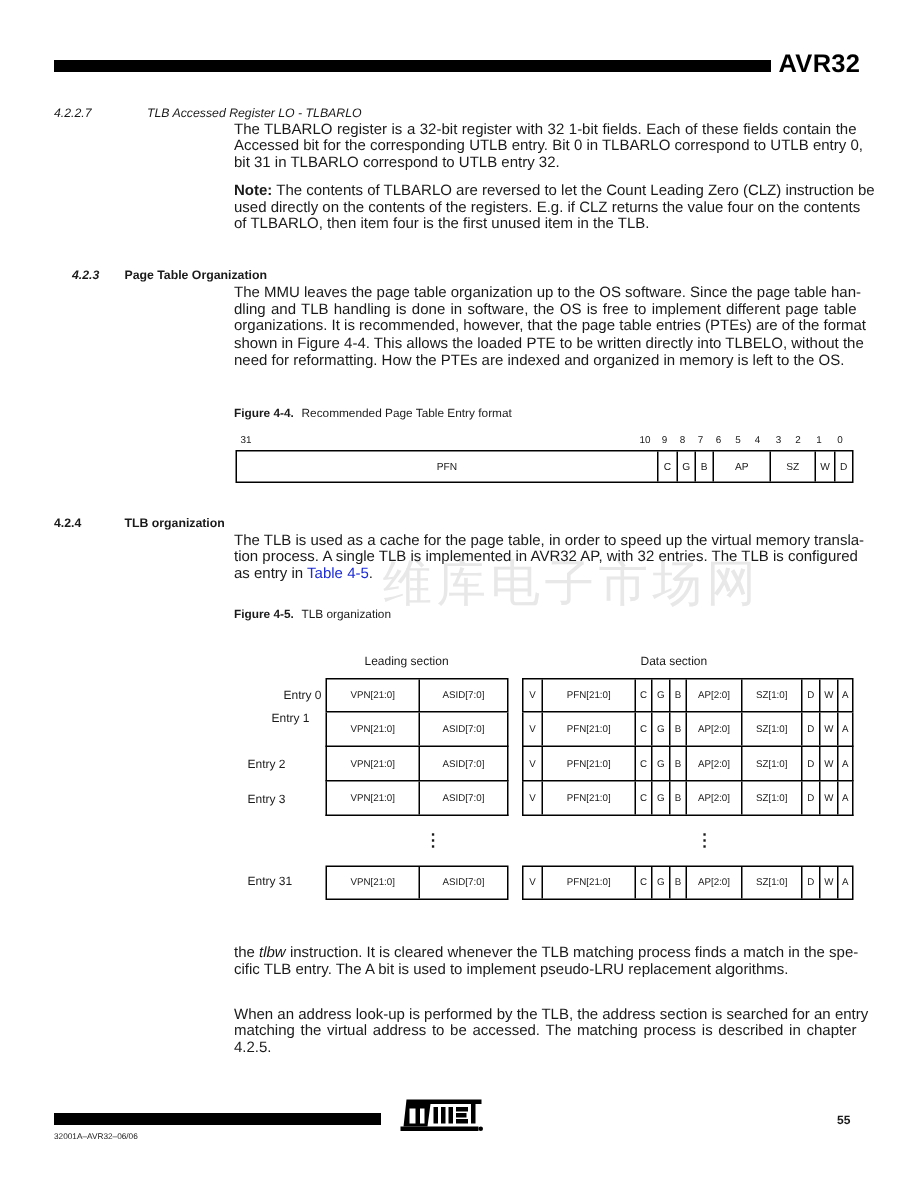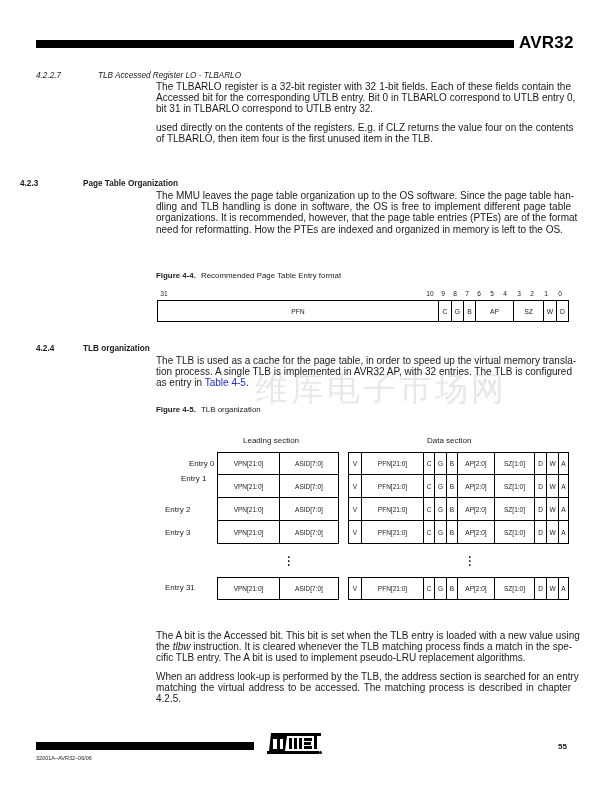--- a/index.html
+++ b/index.html
@@ -60,30 +60,32 @@
 <div class="abs brand">AVR32</div>
 
 <div class="abs h-num italic" style="left:36px; top:71px;">4.2.2.7</div>
 <div class="abs h-title italic" style="left:98px; top:71px;">TLB Accessed Register LO - TLBARLO</div>
 <div class="abs para" style="top:81px;">
   <span class="line">The TLBARLO register is a 32-bit register with 32 1-bit fields. Each of these fields contain the</span>
   <span class="line">Accessed bit for the corresponding UTLB entry. Bit 0 in TLBARLO correspond to UTLB entry 0,</span>
   <span class="line last">bit 31 in TLBARLO correspond to UTLB entry 32.</span>
 </div>
 <div class="abs para" style="top:122px;">
+  <span class="line"><span class="b">Note:</span><span> The contents of TLBARLO are reversed to let the Count Leading Zero (CLZ) instruction be</span></span>
   <span class="line">used directly on the contents of the registers. E.g. if CLZ returns the value four on the contents</span>
   <span class="line last">of TLBARLO, then item four is the first unused item in the TLB.</span>
 </div>
 
-<div class="abs h-num bold" style="left:20px; top:179px;">4.2.3</div>
+<div class="abs h-num bold" style="left:48px; top:179px;font-style:italic;">4.2.3</div>
 <div class="abs h-title bold" style="left:83px; top:179px;">Page Table Organization</div>
 <div class="abs para" style="top:190px;">
   <span class="line">The MMU leaves the page table organization up to the OS software. Since the page table han-</span>
   <span class="line">dling and TLB handling is done in software, the OS is free to implement different page table</span>
   <span class="line">organizations. It is recommended, however, that the page table entries (PTEs) are of the format</span>
+  <span class="line">shown in Figure 4-4. This allows the loaded PTE to be written directly into TLBELO, without the</span>
   <span class="line last">need for reformatting. How the PTEs are indexed and organized in memory is left to the OS.</span>
 </div>
 
 <div class="abs fig-cap" style="left:156px; top:271px;">
   <span class="lbl">Figure 4-4.</span><span>Recommended Page Table Entry format</span>
 </div>
 <div class="abs reg-bits">
   <span style="left:7px;">31</span>
   <span style="left:273px;">10</span>
   <span style="left:286px;">9</span>
@@ -220,21 +222,20 @@
     <div style="width:11px;">B</div>
     <div style="width:37px;">AP[2:0]</div>
     <div style="width:40px;">SZ[1:0]</div>
     <div style="width:12px;">D</div>
     <div style="width:12px;">W</div>
     <div style="flex:1;">A</div>
   </div>
 </div>
 
 <div class="abs para" style="top:630px;">
-  <span class="line">The A bit is the Accessed bit. This bit is set when the TLB entry is loaded with a new value using</span>
   <span class="line"><span>the </span><span class="em">tlbw</span><span> instruction. It is cleared whenever the TLB matching process finds a match in the spe-</span></span>
   <span class="line last">cific TLB entry. The A bit is used to implement pseudo-LRU replacement algorithms.</span>
 </div>
 <div class="abs para" style="top:671px;">
   <span class="line">When an address look-up is performed by the TLB, the address section is searched for an entry</span>
   <span class="line">matching the virtual address to be accessed. The matching process is described in chapter</span>
   <span class="line last">4.2.5.</span>
 </div>
 
 <div class="abs bottom-bar"></div>

